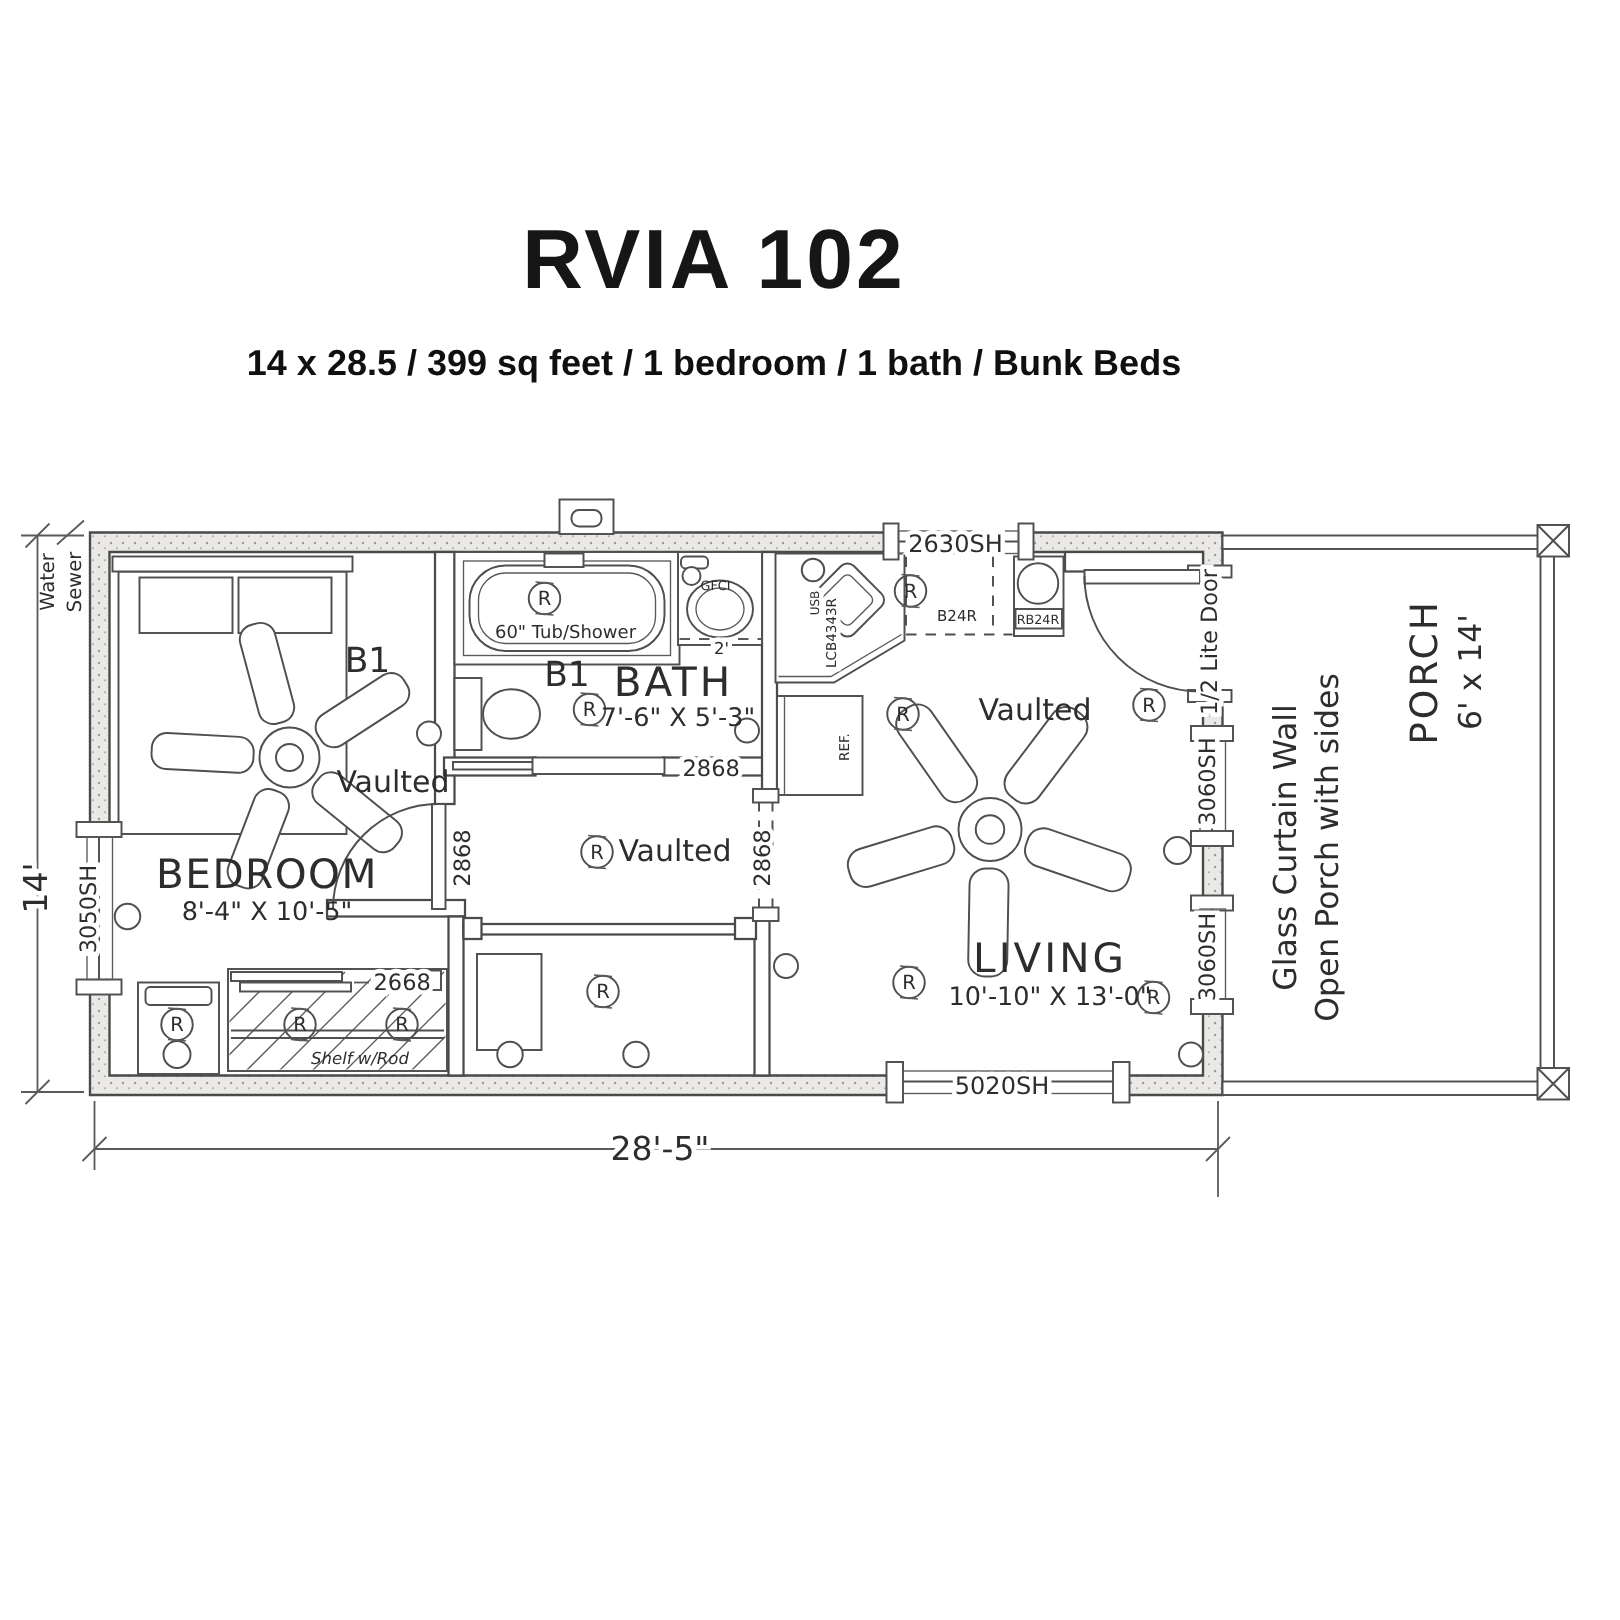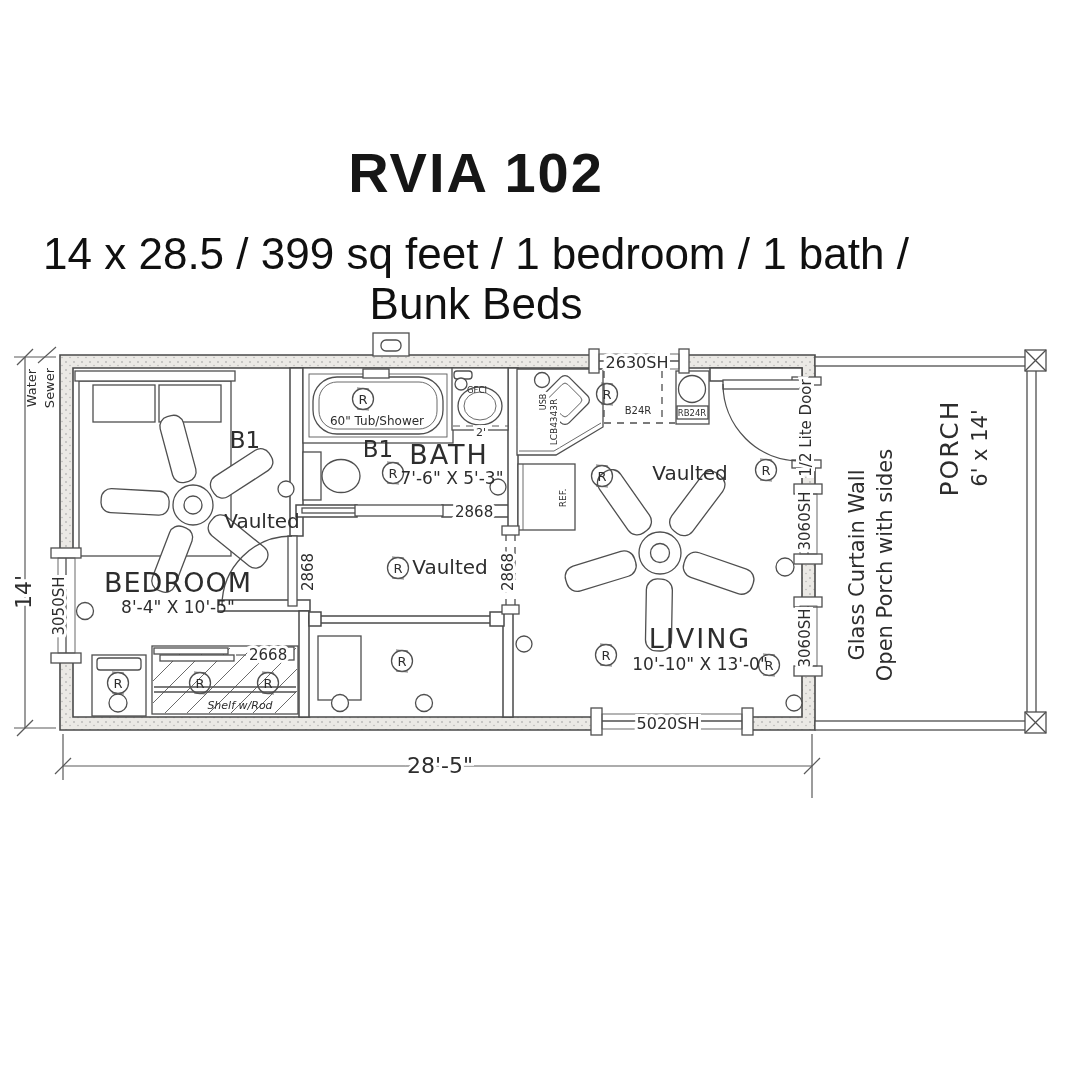--- a/index.html
+++ b/index.html
@@ -1,20 +1,20 @@
 <!DOCTYPE html>
 <html><head>
 <meta charset="utf-8">
 <style>
   html,body { margin:0; padding:0; background:#ffffff; }
   body { width:1080px; height:1080px; position:relative; overflow:hidden;
          font-family:"Liberation Sans", sans-serif; }
   .header { position:absolute; top:0; left:0; width:952px; text-align:center; }
   .title { margin-top:140px; font-size:56px; font-weight:800; letter-spacing:2px; color:#161616; }
-  .subtitle { margin-top:24px; font-size:44px; font-weight:400; color:#101010; }
+  .subtitle { margin-top:24px; font-size:24px; font-weight:700; color:#101010; }
   svg { position:absolute; top:0; left:0; }
   .w  { fill:url(#stip); stroke:#4a4a4a; stroke-width:1.6; }
   .iw { fill:#ffffff; stroke:#4a4a4a; stroke-width:1.5; }
   .op { fill:#ffffff; stroke:none; }
   .f  { fill:none; stroke:#4f4f4f; stroke-width:1.3; }
   .fw { fill:#ffffff; stroke:#4f4f4f; stroke-width:1.3; }
   .fthin { fill:none; stroke:#5a5a5a; stroke-width:0.9; }
   .dash { stroke-dasharray:7 6; }
   .dim { fill:none; stroke:#5a5a5a; stroke-width:1.2; }
   .t { fill:#2d2d2d; font-family:"DejaVu Sans", sans-serif; }

